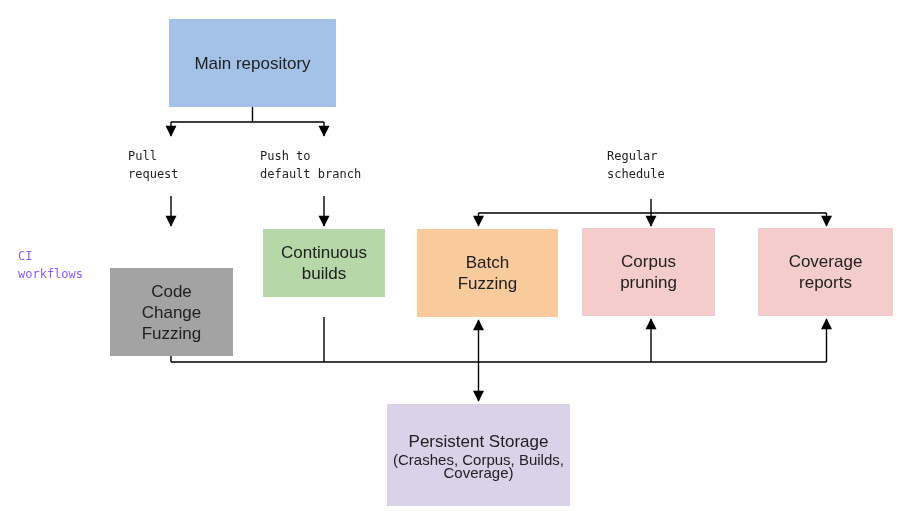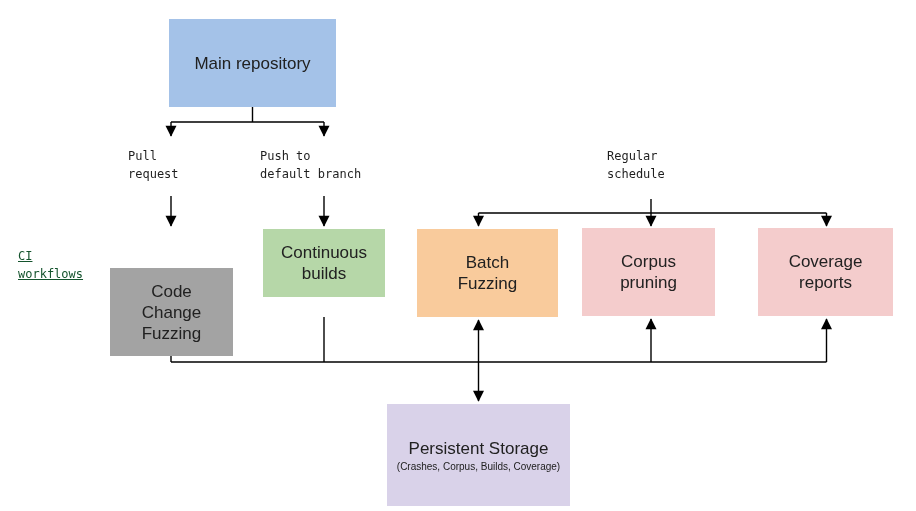--- a/index.html
+++ b/index.html
@@ -29,36 +29,35 @@
     flex-direction: column;
     align-items: center;
     justify-content: center;
     text-align: center;
     color: #212121;
     font-size: 17px;
     line-height: 21px;
     white-space: pre-line;
   }
   .node .sub {
-    font-size: 10px;
+    font-size: 15px;
     line-height: 13px;
     margin-top: 1px;
     white-space: normal;
   }
   .edge-label {
     position: absolute;
     font-family: "DejaVu Sans Mono", "Liberation Mono", monospace;
     font-size: 12px;
     line-height: 17.5px;
     color: #1f1f1f;
     white-space: pre-line;
   }
   .edge-label.muted {
-    color: #14532d;
-    text-decoration: underline;
+    color: #8b5cf6;
   }
   
   #n-main       { left: 169px; top:  19px; width: 167px; height: 88px; }
   #n-ccf        { left: 110px; top: 229px; width: 123px; height: 88px; }
   #n-builds     { left: 263px; top: 229px; width: 122px; height: 68px; }
   #n-batch      { left: 417px; top: 229px; width: 141px; height: 88px; }
   #n-corpus     { left: 582px; top: 228px; width: 133px; height: 88px; }
   #n-coverage   { left: 758px; top: 228px; width: 135px; height: 88px; }
   #n-storage    { left: 387px; top: 404px; width: 183px; height: 102px; }
   

